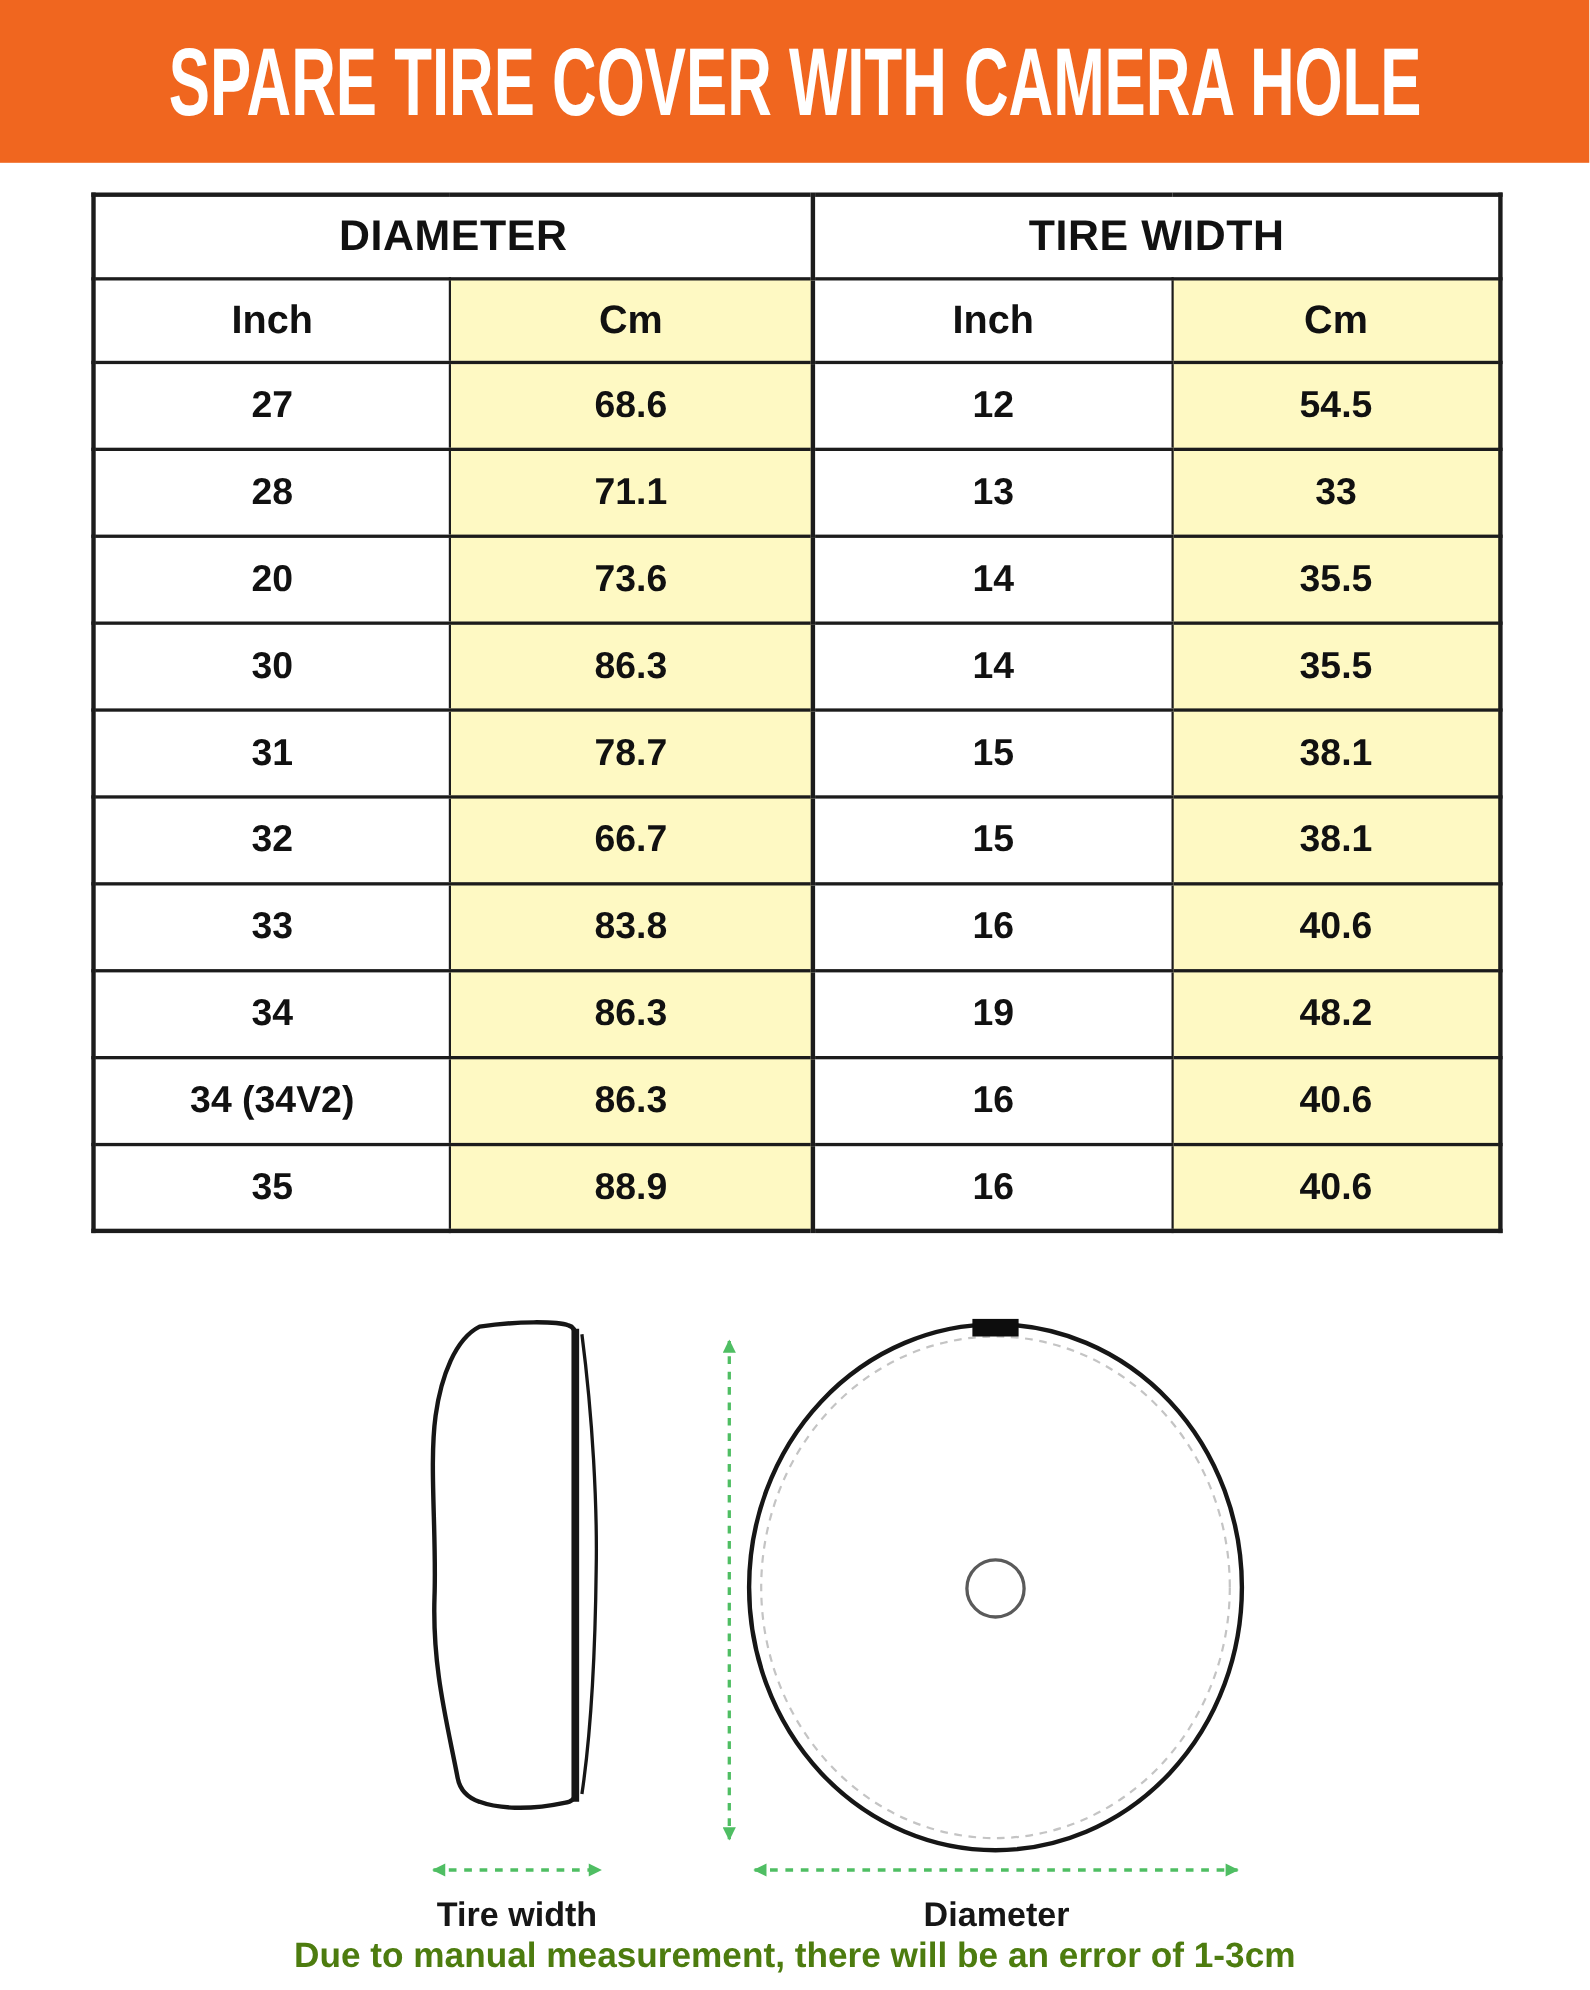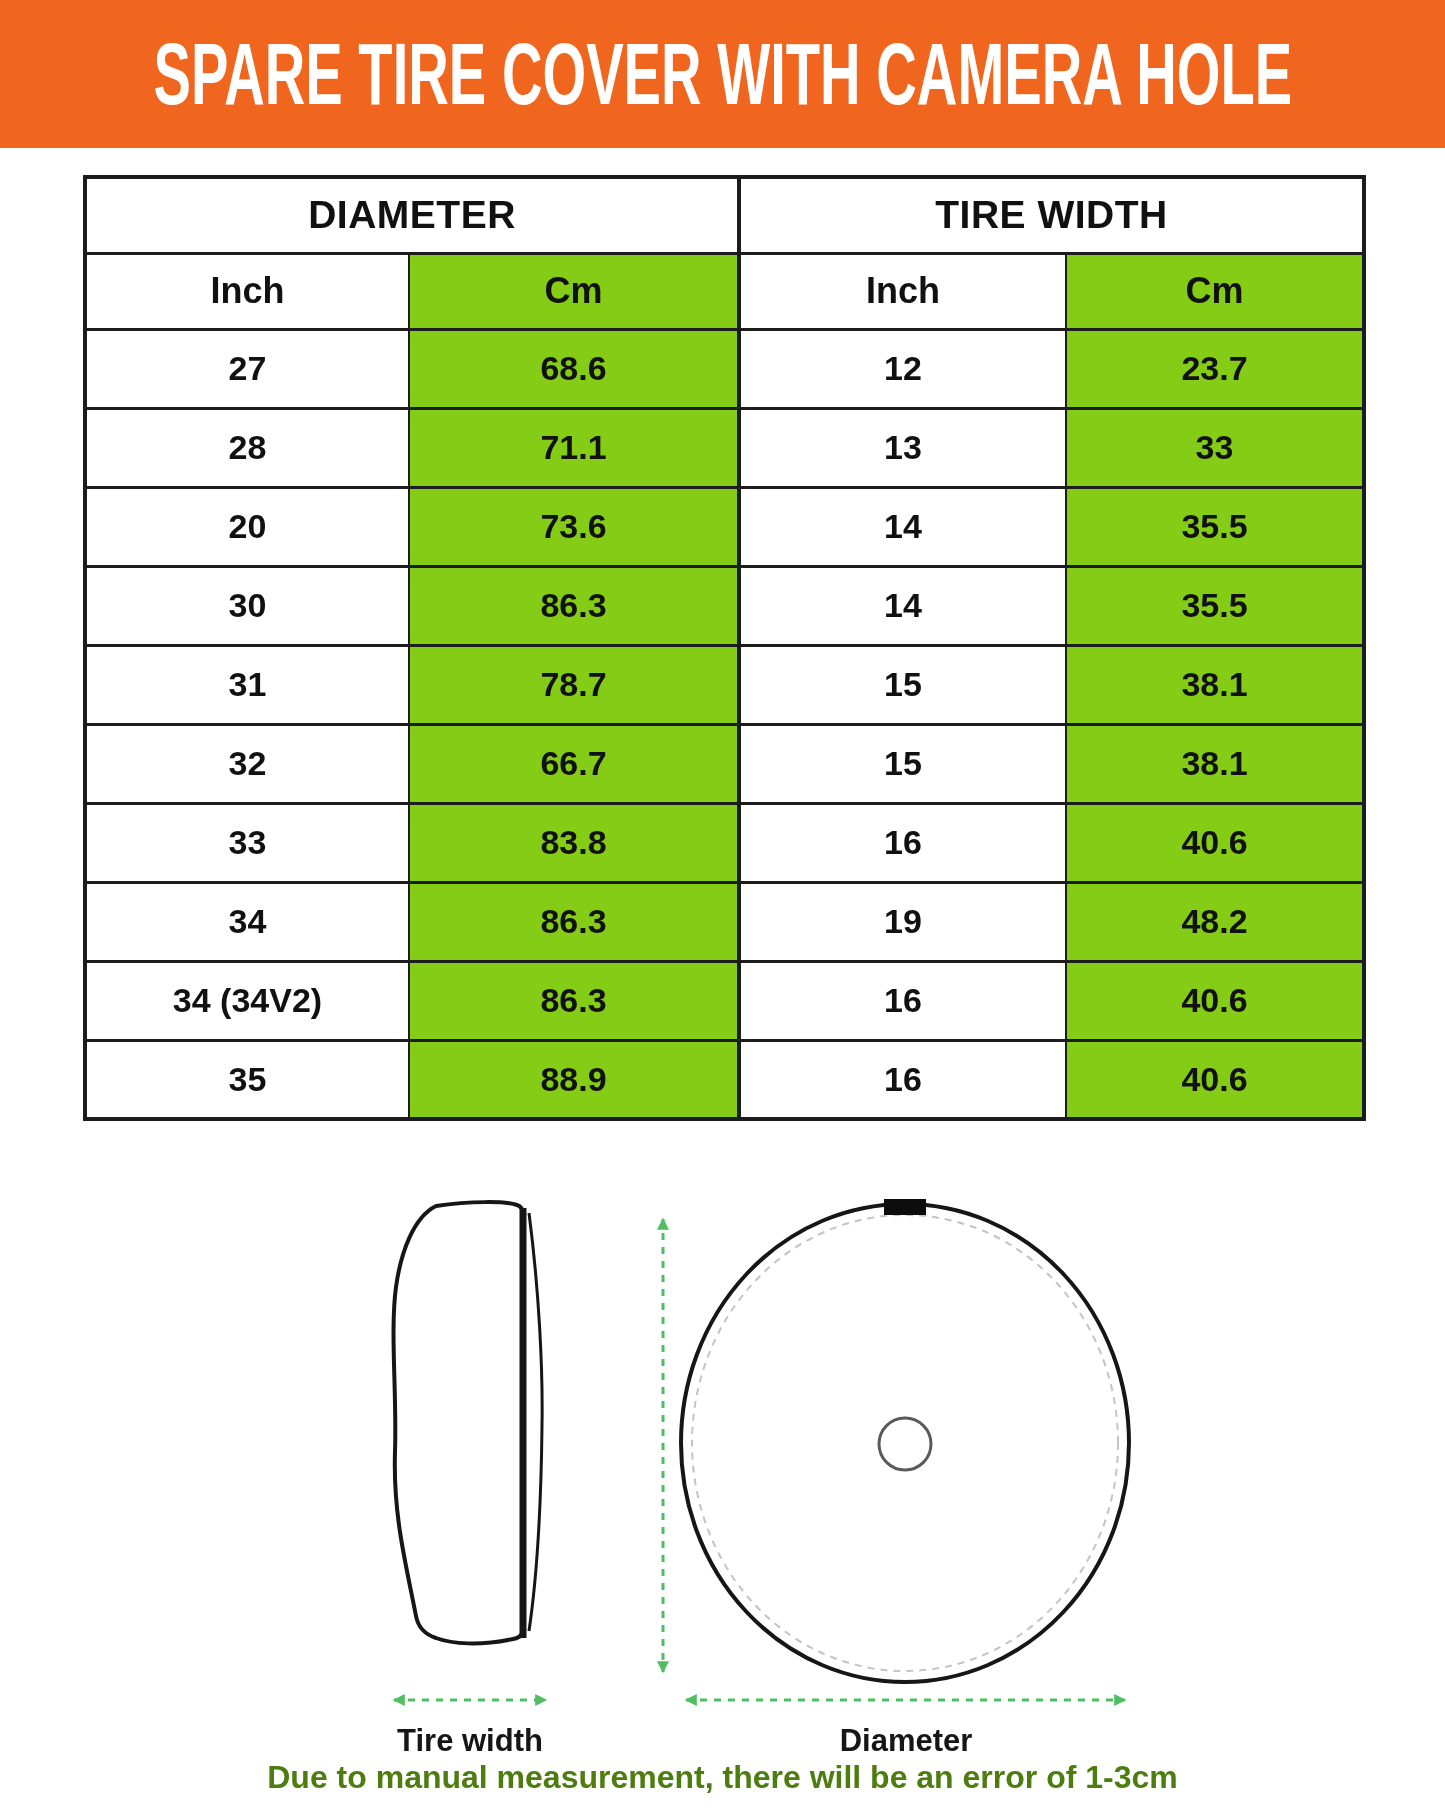--- a/index.html
+++ b/index.html
@@ -28,21 +28,21 @@
     text-align:center;vertical-align:middle;padding:0;
     font-weight:700;
   }
   table.size th.mid,table.size td.mid{border-left-width:4px;}
   tr.gh{height:76px;}
   tr.sh{height:76px;}
   tr.dr{height:79px;}
   tr.gh th{font-size:39px;letter-spacing:0.5px;}
   tr.sh th{font-size:36px;}
   tr.dr td{font-size:34px;}
-  .c-cm{background:#84cc16;}
+  .c-cm{background:#fef9c3;}
   
   .diagram{position:absolute;top:1146px;left:0;}
   .diag-label{font:700 31px "Liberation Sans",sans-serif;fill:#161616;}
   
   .note{
     position:absolute;top:1759px;left:0;width:1445px;text-align:center;
     font-weight:700;font-size:32px;color:#4d7c0f;white-space:nowrap;
   }
 </style>
 </head>
@@ -68,21 +68,21 @@
     <tr class="sh">
       <th>Inch</th>
       <th class="c-cm">Cm</th>
       <th class="mid">Inch</th>
       <th class="c-cm">Cm</th>
     </tr>
     <tr class="dr">
       <td>27</td>
       <td class="c-cm">68.6</td>
       <td class="mid">12</td>
-      <td class="c-cm">23.7</td>
+      <td class="c-cm">54.5</td>
     </tr>
     <tr class="dr">
       <td>28</td>
       <td class="c-cm">71.1</td>
       <td class="mid">13</td>
       <td class="c-cm">33</td>
     </tr>
     <tr class="dr">
       <td>20</td>
       <td class="c-cm">73.6</td>

